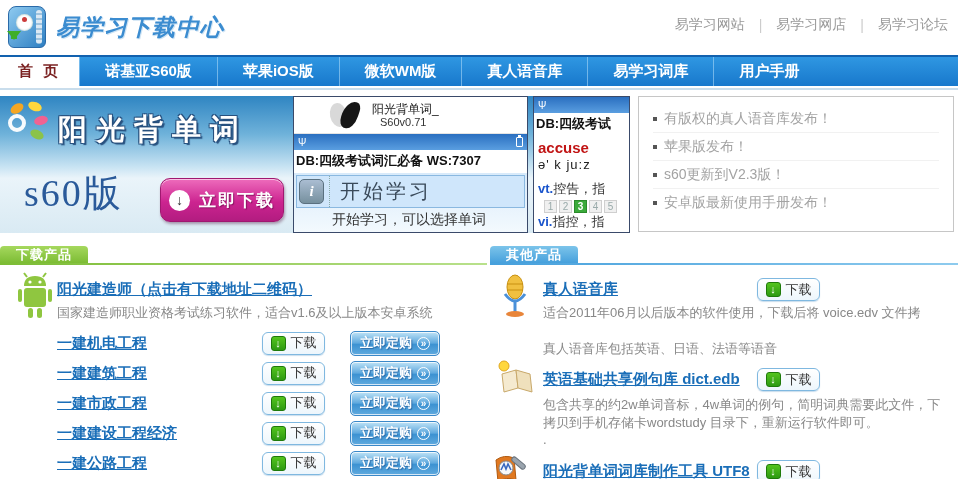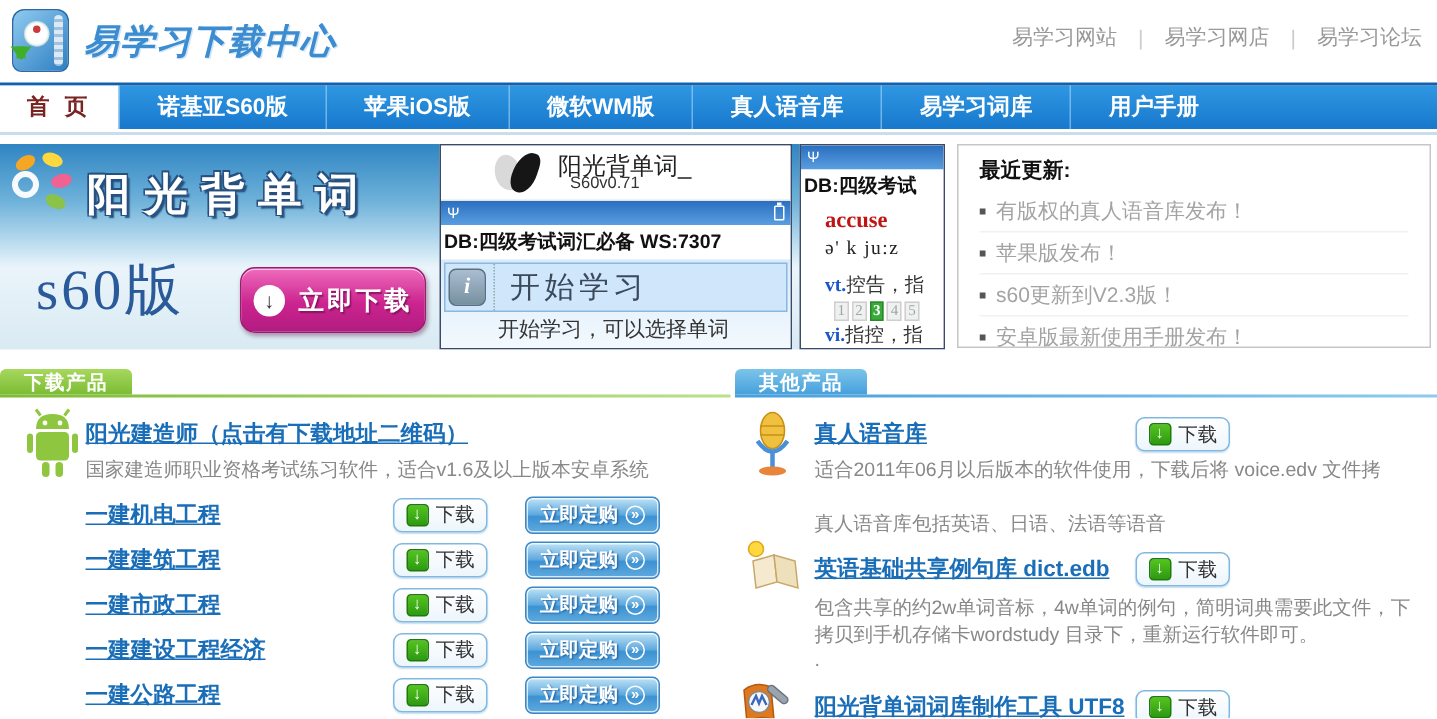--- a/index.html
+++ b/index.html
@@ -46,29 +46,29 @@
   
   .phone { position:absolute; top:0; height:137px; background:#fff; border:1px solid #3a4a6a; overflow:hidden; }
   .phone1 { left:293px; width:235px; }
   .phone2 { left:533px; width:97px; }
   .p-status { height:16px; background:linear-gradient(180deg,#2a6fc0,#5a9ee0); color:#fff; font-size:10px; display:flex; align-items:center; padding:0 4px; }
   .p-status .bat { margin-left:auto; width:7px; height:10px; border:1px solid #fff; border-radius:1px; position:relative; }
   .p-status .bat:before { content:""; position:absolute; left:1px; top:-3px; width:3px; height:2px; background:#fff; }
   .p1-header { height:37px; background:#fff; position:relative; border-bottom:1px solid #e4e4e4; }
   .p1-logo-egg { position:absolute; left:36px; top:6px; width:17px; height:24px; background:#d9d9d9; border-radius:50%; transform:rotate(-12deg); }
   .p1-logo-swoosh { position:absolute; left:48px; top:4px; width:16px; height:28px; background:#161616; border-radius:70% 30% 60% 40%; transform:rotate(18deg); }
-  .p1-title { position:absolute; left:78px; top:4px; font-size:16px; color:#222; }
+  .p1-title { position:absolute; left:78px; top:4px; font-size:12px; color:#222; }
   .p1-ver { position:absolute; left:86px; top:19px; font-size:11px; color:#333; }
   .p-db { background:#fff; font-size:13px; font-weight:bold; color:#111; padding:2px 2px 3px 2px; white-space:nowrap; overflow:hidden; }
   .p1-menu { height:61px; background:linear-gradient(180deg,#d8eafa,#f4fafe); padding:2px; }
   .p1-sel { height:33px; background:#cfe6fb; border:1px solid #8ab8e0; display:flex; align-items:center; }
   .info-icon { width:25px; height:25px; margin:0 5px 0 2px; background:linear-gradient(180deg,#aabdd2,#76909e); border:1px solid #5a7080; border-radius:5px; color:#fff; font-family:"Liberation Serif",serif; font-style:italic; font-weight:bold; font-size:15px; display:flex; align-items:center; justify-content:center; }
   .p1-sel-label { font-size:20px; color:#3a4a5a; letter-spacing:3px; border-left:1px dotted #8aa; padding-left:10px; height:100%; display:flex; align-items:center; }
   .p1-sub { margin-left:36px; margin-top:3px; font-size:14px; color:#333; white-space:nowrap; }
-  .p2-body { padding:3px 16px; background:#fff;font-family:Liberation Serif, serif; }
+  .p2-body { padding:3px 4px; background:#fff; }
   .p2-word { color:#c11414; font-weight:bold; font-size:15px; }
   .p2-phon { font-size:13px; color:#222; margin-top:1px; letter-spacing:1px; }
   .p2-line { font-size:13px; color:#333; margin-top:8px; white-space:nowrap; }
   .p2-line .pos { color:#1a55cc; font-weight:bold; }
   .p2-pages { display:flex; gap:2px; margin:2px 0 0 6px; }
   .p2-pages span { width:13px; height:13px; background:#f0f0f0; border:1px solid #cfcfcf; color:#9aa; font-size:10px; display:flex; align-items:center; justify-content:center; }
   .p2-pages span.active { background:#3aaa3a; border-color:#2a8a2a; color:#fff; font-weight:bold; }
 
   
   .updates { position:absolute; left:638px; top:96px; width:316px; height:136px; background:#fff; border:1px solid #c6c6c6; padding:8px 14px; }
@@ -199,21 +199,20 @@
           <span>5</span>
         </div>
         <div class="p2-line" style="margin-top:0;">
           <span class="pos">vi.</span><span>指控，指</span>
         </div>
       </div>
     </div>
   </div>
 
   <div class="updates">
-    <div class="updates-title">最近更新:</div>
     <div class="updates-item">
         <i class="sq"></i>
         <span>有版权的真人语音库发布！</span>
       </div>
     <div class="updates-item">
         <i class="sq"></i>
         <span>苹果版发布！</span>
       </div>
     <div class="updates-item">
         <i class="sq"></i>

